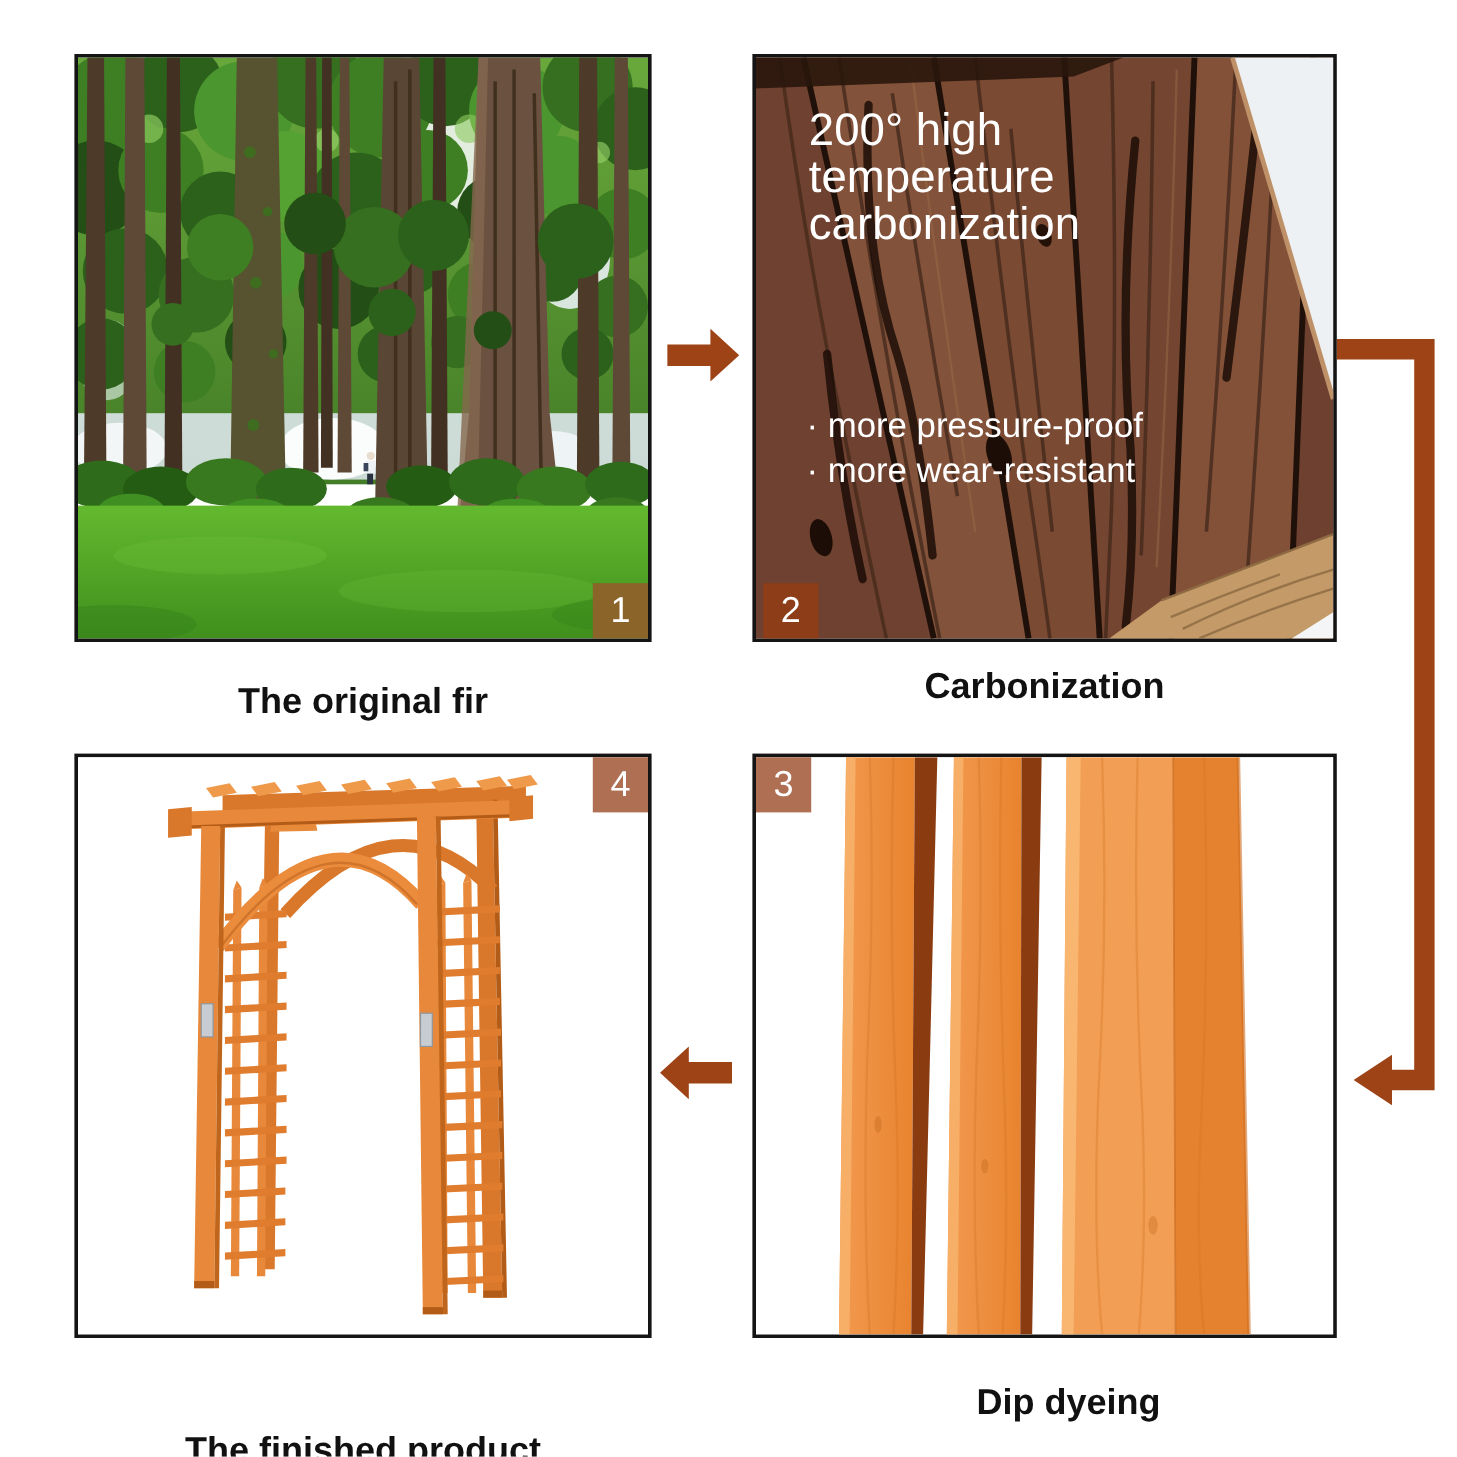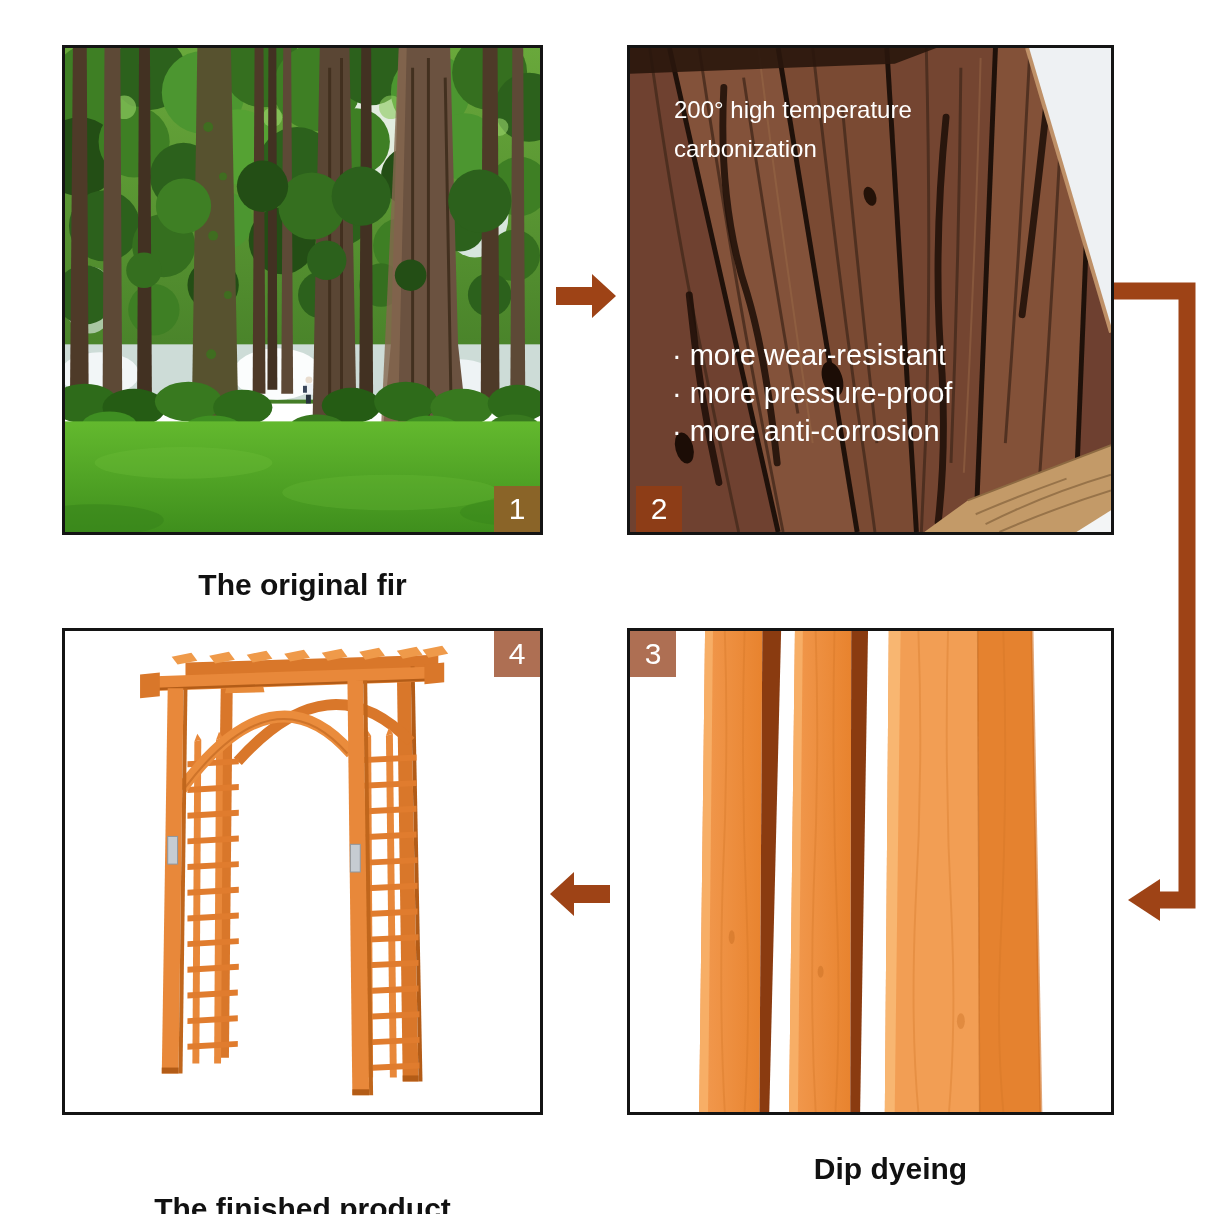--- a/index.html
+++ b/index.html
@@ -16,21 +16,21 @@
   .badge--b1{right:0;bottom:0;background:#8a6428;}
   .badge--b2{left:6px;bottom:0;background:#8d3d17;}
   .badge--b3{left:0;top:0;background:#ae6f53;}
   .badge--b4{right:0;top:0;background:#ae6f53;}
   .caption{position:absolute;text-align:center;font-weight:700;font-size:30px;color:#111;}
   .cap1{left:62px;top:556px;width:481px;margin-top:12px;}
   .cap2{left:627px;top:556px;width:487px;}
   .cap4{left:62px;top:1192px;width:481px;}
   .cap3{left:647px;top:1152px;width:487px;}
   .p2-title{position:absolute;left:44px;top:42px;width:336px;color:#fff;
-            font-size:24px;line-height:39px;font-weight:400;z-index:4;}
+            font-size:38px;line-height:39px;font-weight:400;z-index:4;}
   .p2-bullets{position:absolute;left:42px;top:288px;margin:0;padding:0;list-style:none;
               color:#fff;font-size:29px;line-height:38px;font-weight:400;z-index:4;}
   .flow-arrow{position:absolute;}
 </style>
 </head>
 <body>
 
 <div class="stage">
 
   <div class="panel p1">
@@ -206,23 +206,22 @@
       <line x1="342" y1="458" x2="487" y2="402" stroke="#8d6a42" stroke-width="2"></line>
       <g stroke="#8d6a42" stroke-width="2" fill="none" opacity=".8">
         <path d="M360,482 q60,-30 127,-50"></path>
         <path d="M374,490 q55,-24 113,-42"></path>
         <path d="M350,472 q42,-18 92,-36"></path>
       </g>
       <polygon points="452,490 487,468 487,490" fill="#f3f5f6"></polygon>
     </svg>
     <div class="p2-title">200° high temperature carbonization</div>
     <ul class="p2-bullets">
+      <li>· more pressure-proof</li>
       <li>· more wear-resistant</li>
-      <li>· more pressure-proof</li>
-      <li>· more anti-corrosion</li>
     </ul>
     <div class="badge badge--b2">
       <span>2</span>
     </div>
   </div>
 
   <div class="panel p4">
     <svg viewBox="0 0 481 487" preserveAspectRatio="none">
       <rect x="0" y="0" width="481" height="487" fill="#ffffff"></rect>
 
@@ -353,20 +352,21 @@
       <ellipse cx="103" cy="310" rx="3" ry="7" fill="#c96f24" opacity=".5"></ellipse>
       <ellipse cx="193" cy="345" rx="3" ry="6" fill="#c96f24" opacity=".5"></ellipse>
       <ellipse cx="335" cy="395" rx="4" ry="8" fill="#c96f24" opacity=".4"></ellipse>
     </svg>
     <div class="badge badge--b3">
       <span>3</span>
     </div>
   </div>
 
   <div class="caption cap1">The original fir</div>
+  <div class="caption cap2">Carbonization</div>
   <div class="caption cap4">The finished product</div>
   <div class="caption cap3">Dip dyeing</div>
 
   <svg class="flow-arrow" style="left:556px;top:274px;" width="60" height="44" viewBox="0 0 60 44">
     <polygon points="0,13 36,13 36,0 60,22 36,44 36,31 0,31" fill="#9e4316"></polygon>
   </svg>
 
   <svg class="flow-arrow" style="left:1114px;top:276px;" width="94" height="650" viewBox="0 0 94 650">
     <path d="M0,15 H73 V624 H46" stroke="#9e4316" stroke-width="17" fill="none"></path>
     <polygon points="46,603 46,645 14,624" fill="#9e4316"></polygon>

